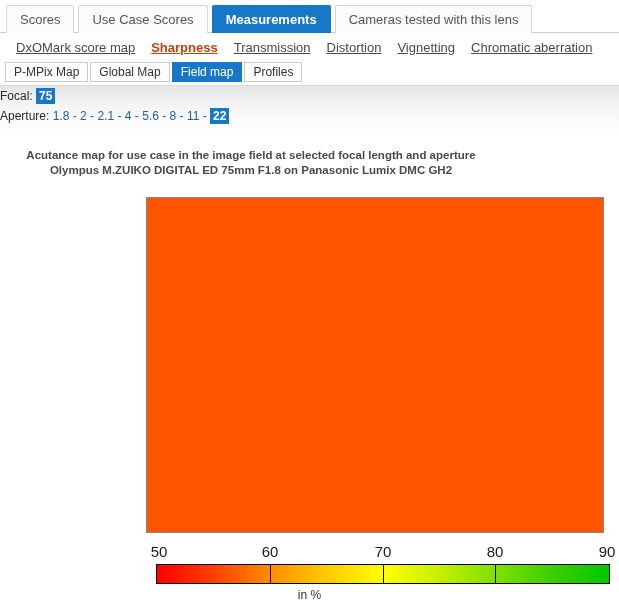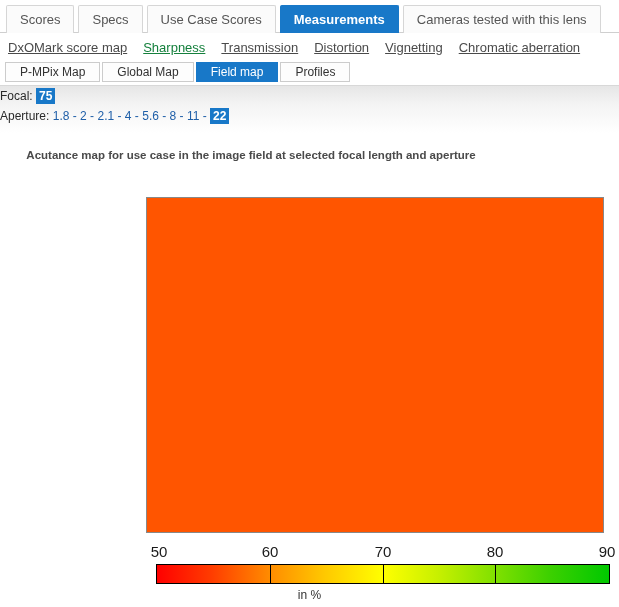--- a/index.html
+++ b/index.html
@@ -57,51 +57,51 @@
   }
 
   
   .navbar2 {
     position: absolute;
     left: 0; top: 34px;
     width: 619px;
     height: 26px;
     display: flex;
     align-items: center;
-    padding-left: 8px;
+    padding-left: 16px;
     box-sizing: border-box;
   }
   .nav2link {
     font-size: 13px;
     color: #4a4a4a;
     text-decoration: underline;
     margin-right: 16px;
     white-space: nowrap;
     cursor: pointer;
   }
   .nav2link.active {
-    color: #15803d;
-    font-weight: normal;
+    color: #c2410c;
+    font-weight: bold;
   }
 
   
   .tabbar3 {
     position: absolute;
     left: 0; top: 62px;
     width: 619px;
     height: 22px;
     display: flex;
     align-items: flex-start;
     padding-left: 5px;
     box-sizing: border-box;
   }
   .tab3 {
     height: 20px;
     line-height: 19px;
-    padding: 0 14px;
+    padding: 0 8px;
     font-size: 12px;
     color: #333333;
     background: #fdfdfd;
     border: 1px solid #cccccc;
     box-sizing: border-box;
     margin-right: 2px;
     white-space: nowrap;
     cursor: pointer;
   }
   .tab3.active {
@@ -221,21 +221,20 @@
     font-size: 12px;
     color: #333333;
   }
 </style>
 </head>
 <body>
 
 <div class="tabbar1">
   <div class="tabs">
     <div class="tab1">Scores</div>
-    <div class="tab1">Specs</div>
     <div class="tab1">Use Case Scores</div>
     <div class="tab1 active">Measurements</div>
     <div class="tab1">Cameras tested with this lens</div>
   </div>
 </div>
 
 <div class="navbar2">
   <span class="nav2link">DxOMark score map</span>
   <span class="nav2link active">Sharpness</span>
   <span class="nav2link">Transmission</span>
@@ -271,20 +270,21 @@
     <span class="pval">8</span>
     <span class="psep">-</span>
     <span class="pval">11</span>
     <span class="psep">-</span>
     <span class="pval sel">22</span>
   </div>
 </div>
 
 <div class="charttitle">
   <span>Acutance map for use case in the image field at selected focal length and aperture</span>
+  <span class="line2">Olympus M.ZUIKO DIGITAL ED 75mm F1.8 on Panasonic Lumix DMC GH2</span>
 </div>
 
 <div class="fieldmap" style="background: rgb(255, 85, 0);"></div>
 
 <div class="cbwrap">
   <div class="cbticks">
     <span class="cbtick" style="left:159px;">50</span>
     <span class="cbtick" style="left:270px;">60</span>
     <span class="cbtick" style="left:383px;">70</span>
     <span class="cbtick" style="left:495px;">80</span>

